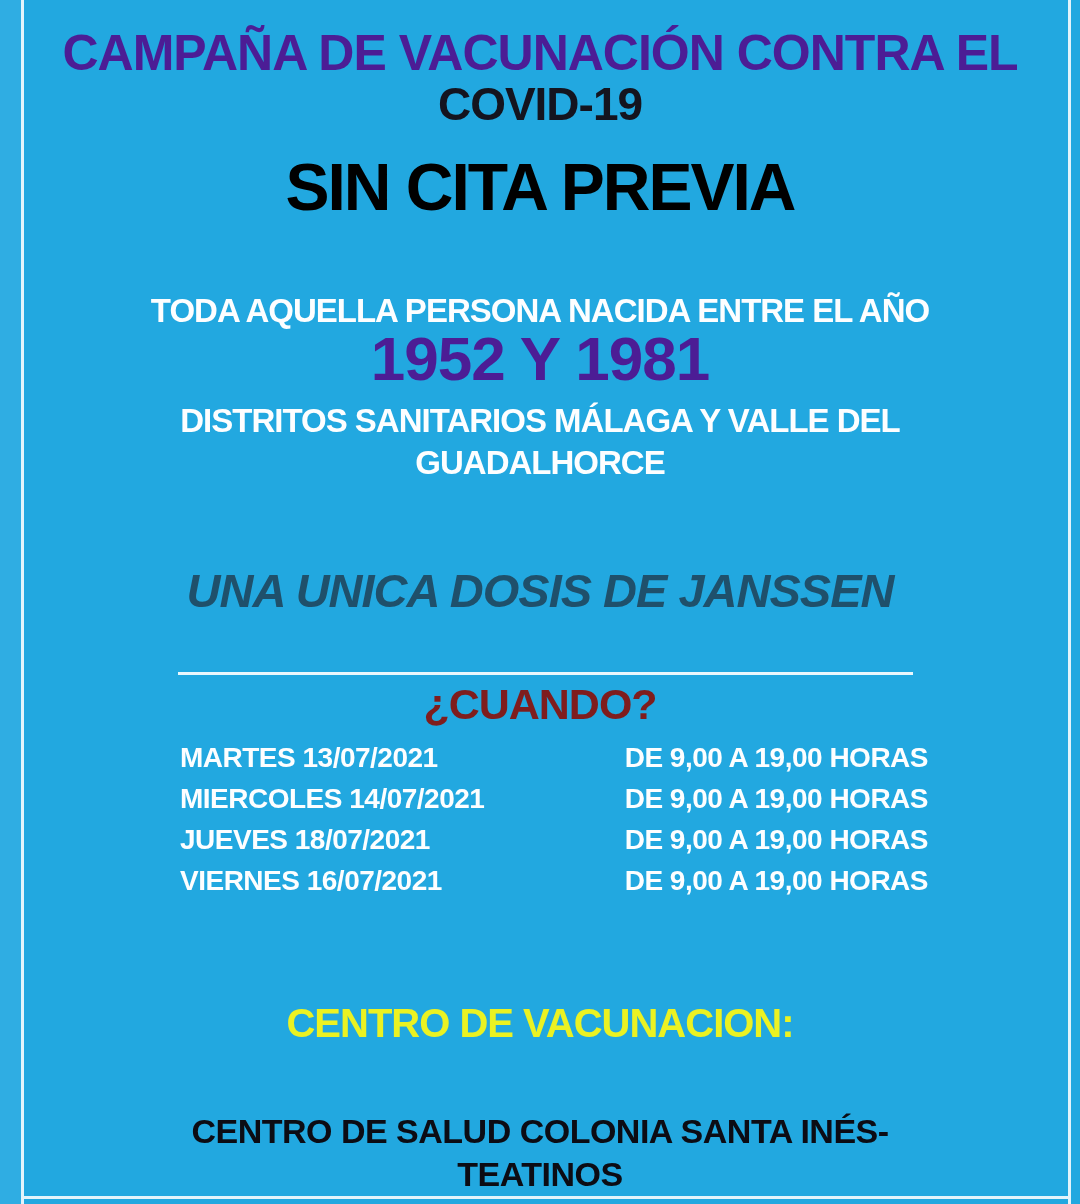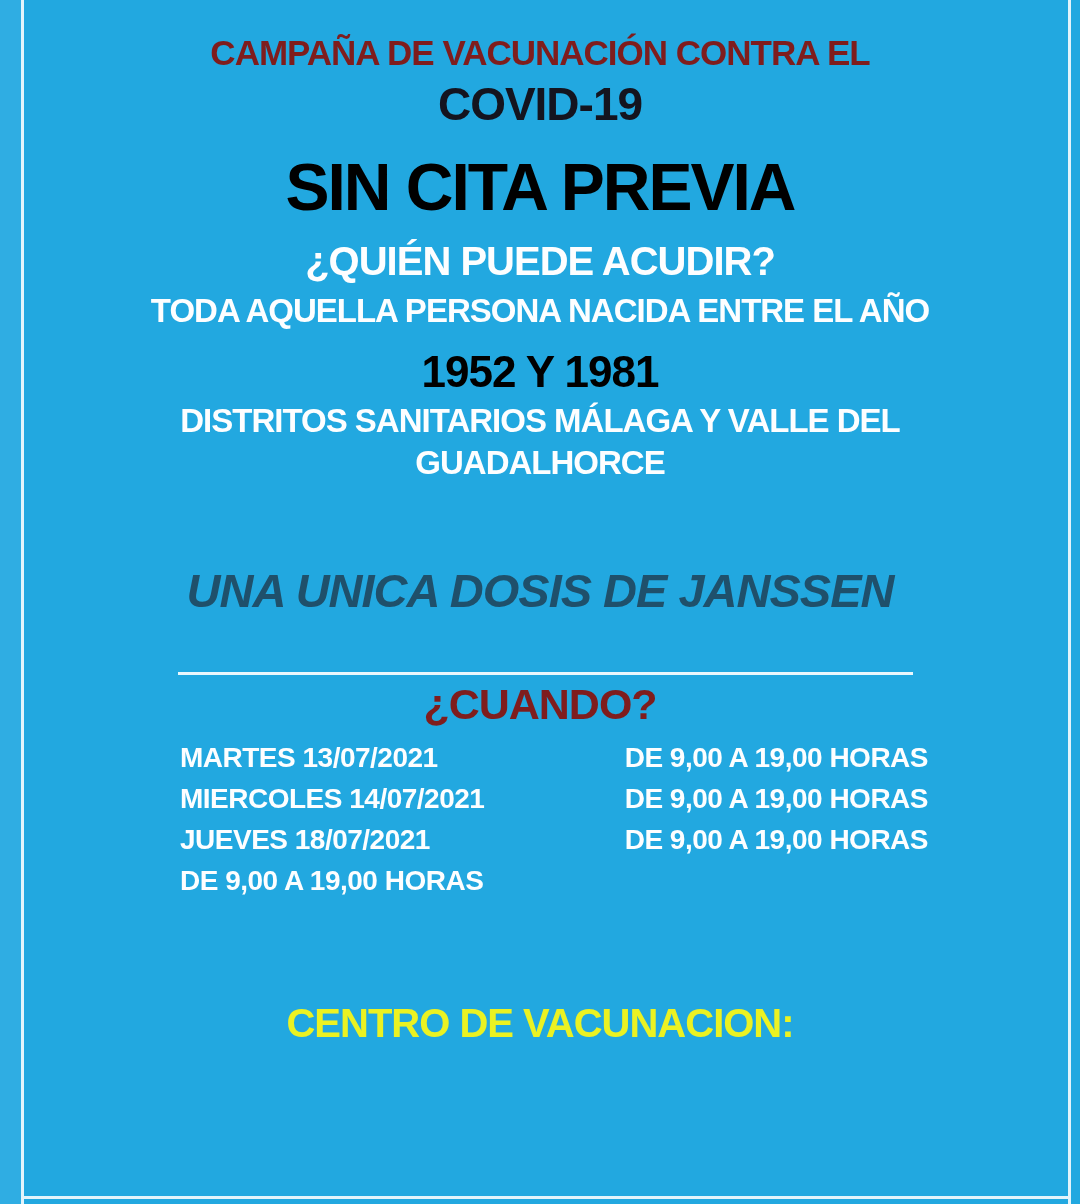--- a/index.html
+++ b/index.html
@@ -23,26 +23,26 @@
   .v-line.right { left: 1068px; }
   .h-line-bottom {
     position: absolute; left: 21px; top: 1196px; width: 1050px; height: 3px;
     background: #E3F4FB;
   }
   
   .band {
     position: absolute; left: 30px; right: 30px;
     text-align: center; line-height: 1.08; white-space: nowrap;
   }
-  .title-line { top: 34px;  font-size: 35px; letter-spacing: -1px; color: #7f1d1d; }
+  .title-line { top: 26px;  font-size: 50px; letter-spacing: -1px; color: #4c1d95; }
   .title-line2 { top: 80px; font-size: 46px; letter-spacing: -1px; color: #14141F; }
   .headline   { top: 152px; font-size: 66px; letter-spacing: -2px; color: #000000; }
   .who-q      { top: 240px; font-size: 40px; letter-spacing: -1px; color: #FDFEFF; }
   .who-intro  { top: 293px; font-size: 33px; letter-spacing: -1px; color: #FDFEFF; }
-  .years      { top: 326px; font-size: 44px; letter-spacing: -1px; color: #000000; margin-top: 22px; }
+  .years      { top: 326px; font-size: 62px; letter-spacing: -1px; color: #4c1d95; }
   .who-detail { top: 400px; font-size: 33px; letter-spacing: -1px; color: #FDFEFF; line-height: 42px; }
   .dose       { top: 566px; font-size: 47px; letter-spacing: -1px; color: #1F506B; font-style: italic; }
   .divider {
     position: absolute; top: 672px; left: 178px; width: 735px; height: 3px;
     background: #EAF7FD;
   }
   .when       { top: 681px; font-size: 43px; letter-spacing: -1px; color: #7f1d1d; }
   .schedule {
     position: absolute; top: 742px; left: 140px; right: 152px;
     color: #FDFEFF; font-size: 28px; letter-spacing: -0.5px; margin-left: 40px;
@@ -62,21 +62,20 @@
   <div class="edge-strip-left"></div>
   <div class="v-line left"></div>
   <div class="v-line right"></div>
   <div class="h-line-bottom"></div>
 
   <div class="band title-line">CAMPAÑA DE VACUNACIÓN CONTRA EL</div>
   <div class="band title-line2">COVID-19</div>
 
   <div class="band headline">SIN CITA PREVIA</div>
 
-  <div class="band who-q">¿QUIÉN PUEDE ACUDIR?</div>
   <div class="band who-intro">TODA AQUELLA PERSONA NACIDA ENTRE EL AÑO</div>
   <div class="band years">1952 Y 1981</div>
 
   <div class="band who-detail">
     <div>DISTRITOS SANITARIOS MÁLAGA Y VALLE DEL</div>
     <div>GUADALHORCE</div>
   </div>
 
   <div class="band dose">UNA UNICA DOSIS DE JANSSEN</div>
 
@@ -91,20 +90,25 @@
     </div>
     <div class="row">
       <span>MIERCOLES 14/07/2021</span>
       <span>DE 9,00 A 19,00 HORAS</span>
     </div>
     <div class="row">
       <span>JUEVES 18/07/2021</span>
       <span>DE 9,00 A 19,00 HORAS</span>
     </div>
     <div class="row">
+      <span>VIERNES 16/07/2021</span>
       <span>DE 9,00 A 19,00 HORAS</span>
     </div>
   </div>
 
   <div class="band center-heading">CENTRO DE VACUNACION:</div>
 
+  <div class="band center-name">
+    <div>CENTRO DE SALUD COLONIA SANTA INÉS-</div>
+    <div>TEATINOS</div>
+  </div>
 
 </div>
 
 </body></html>

